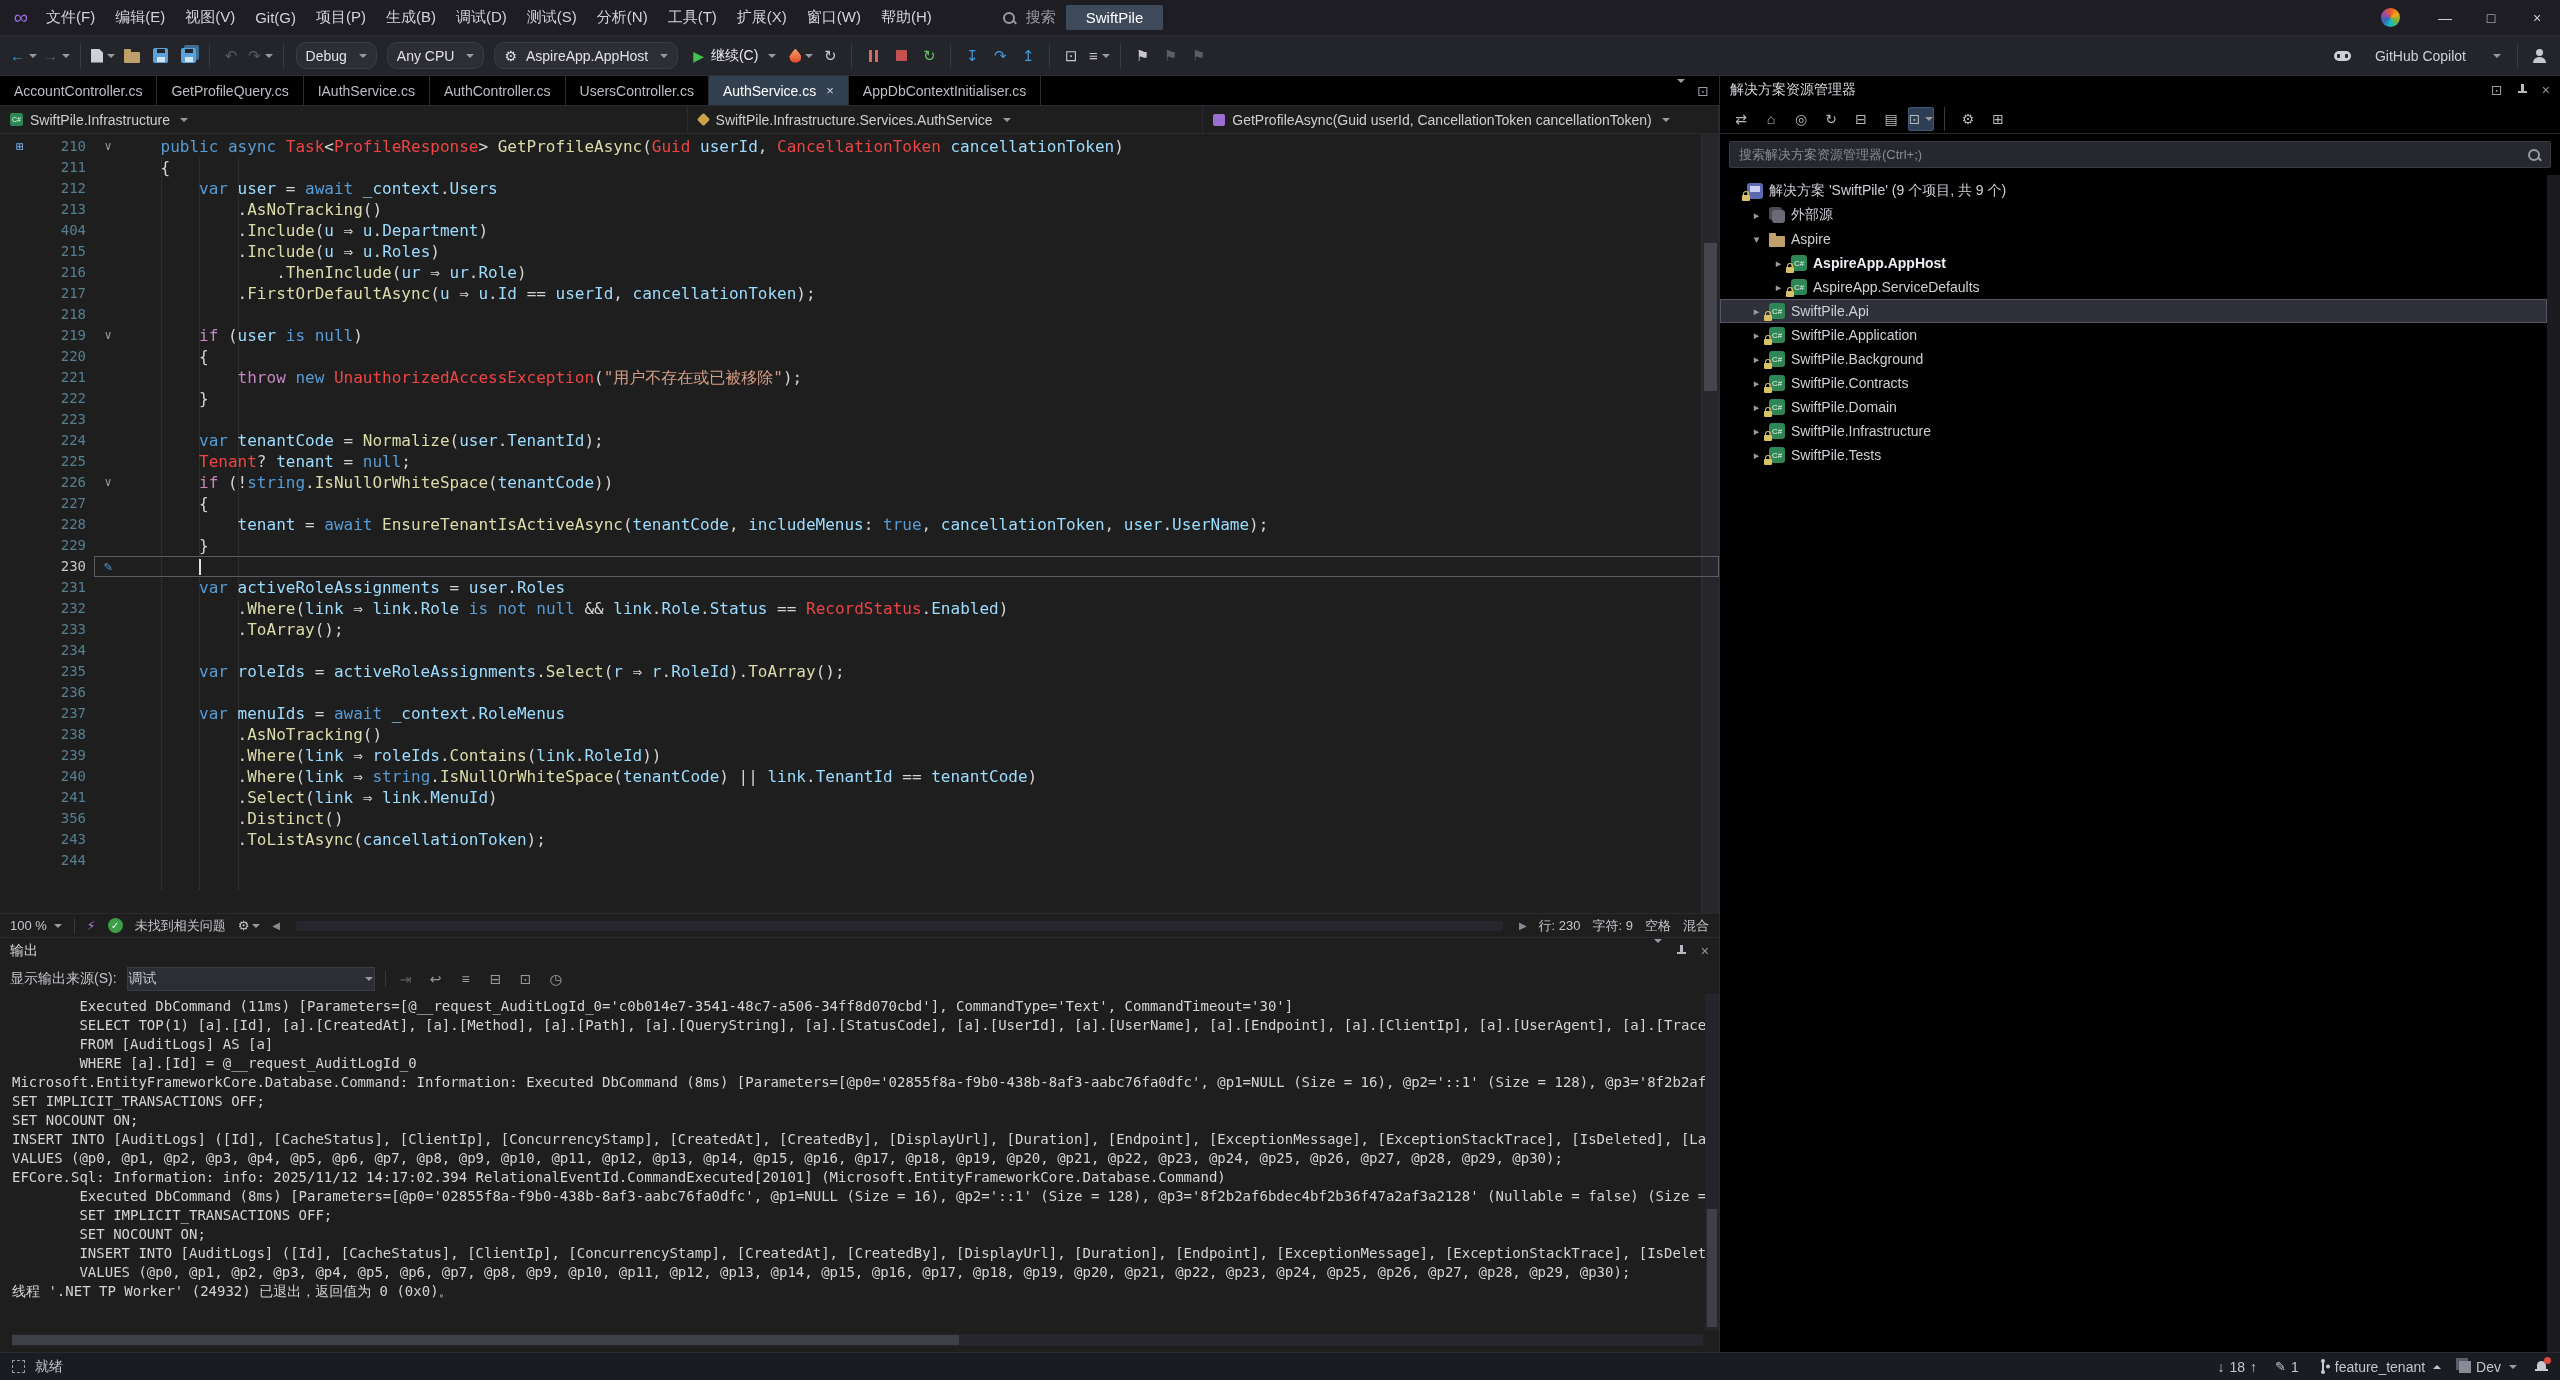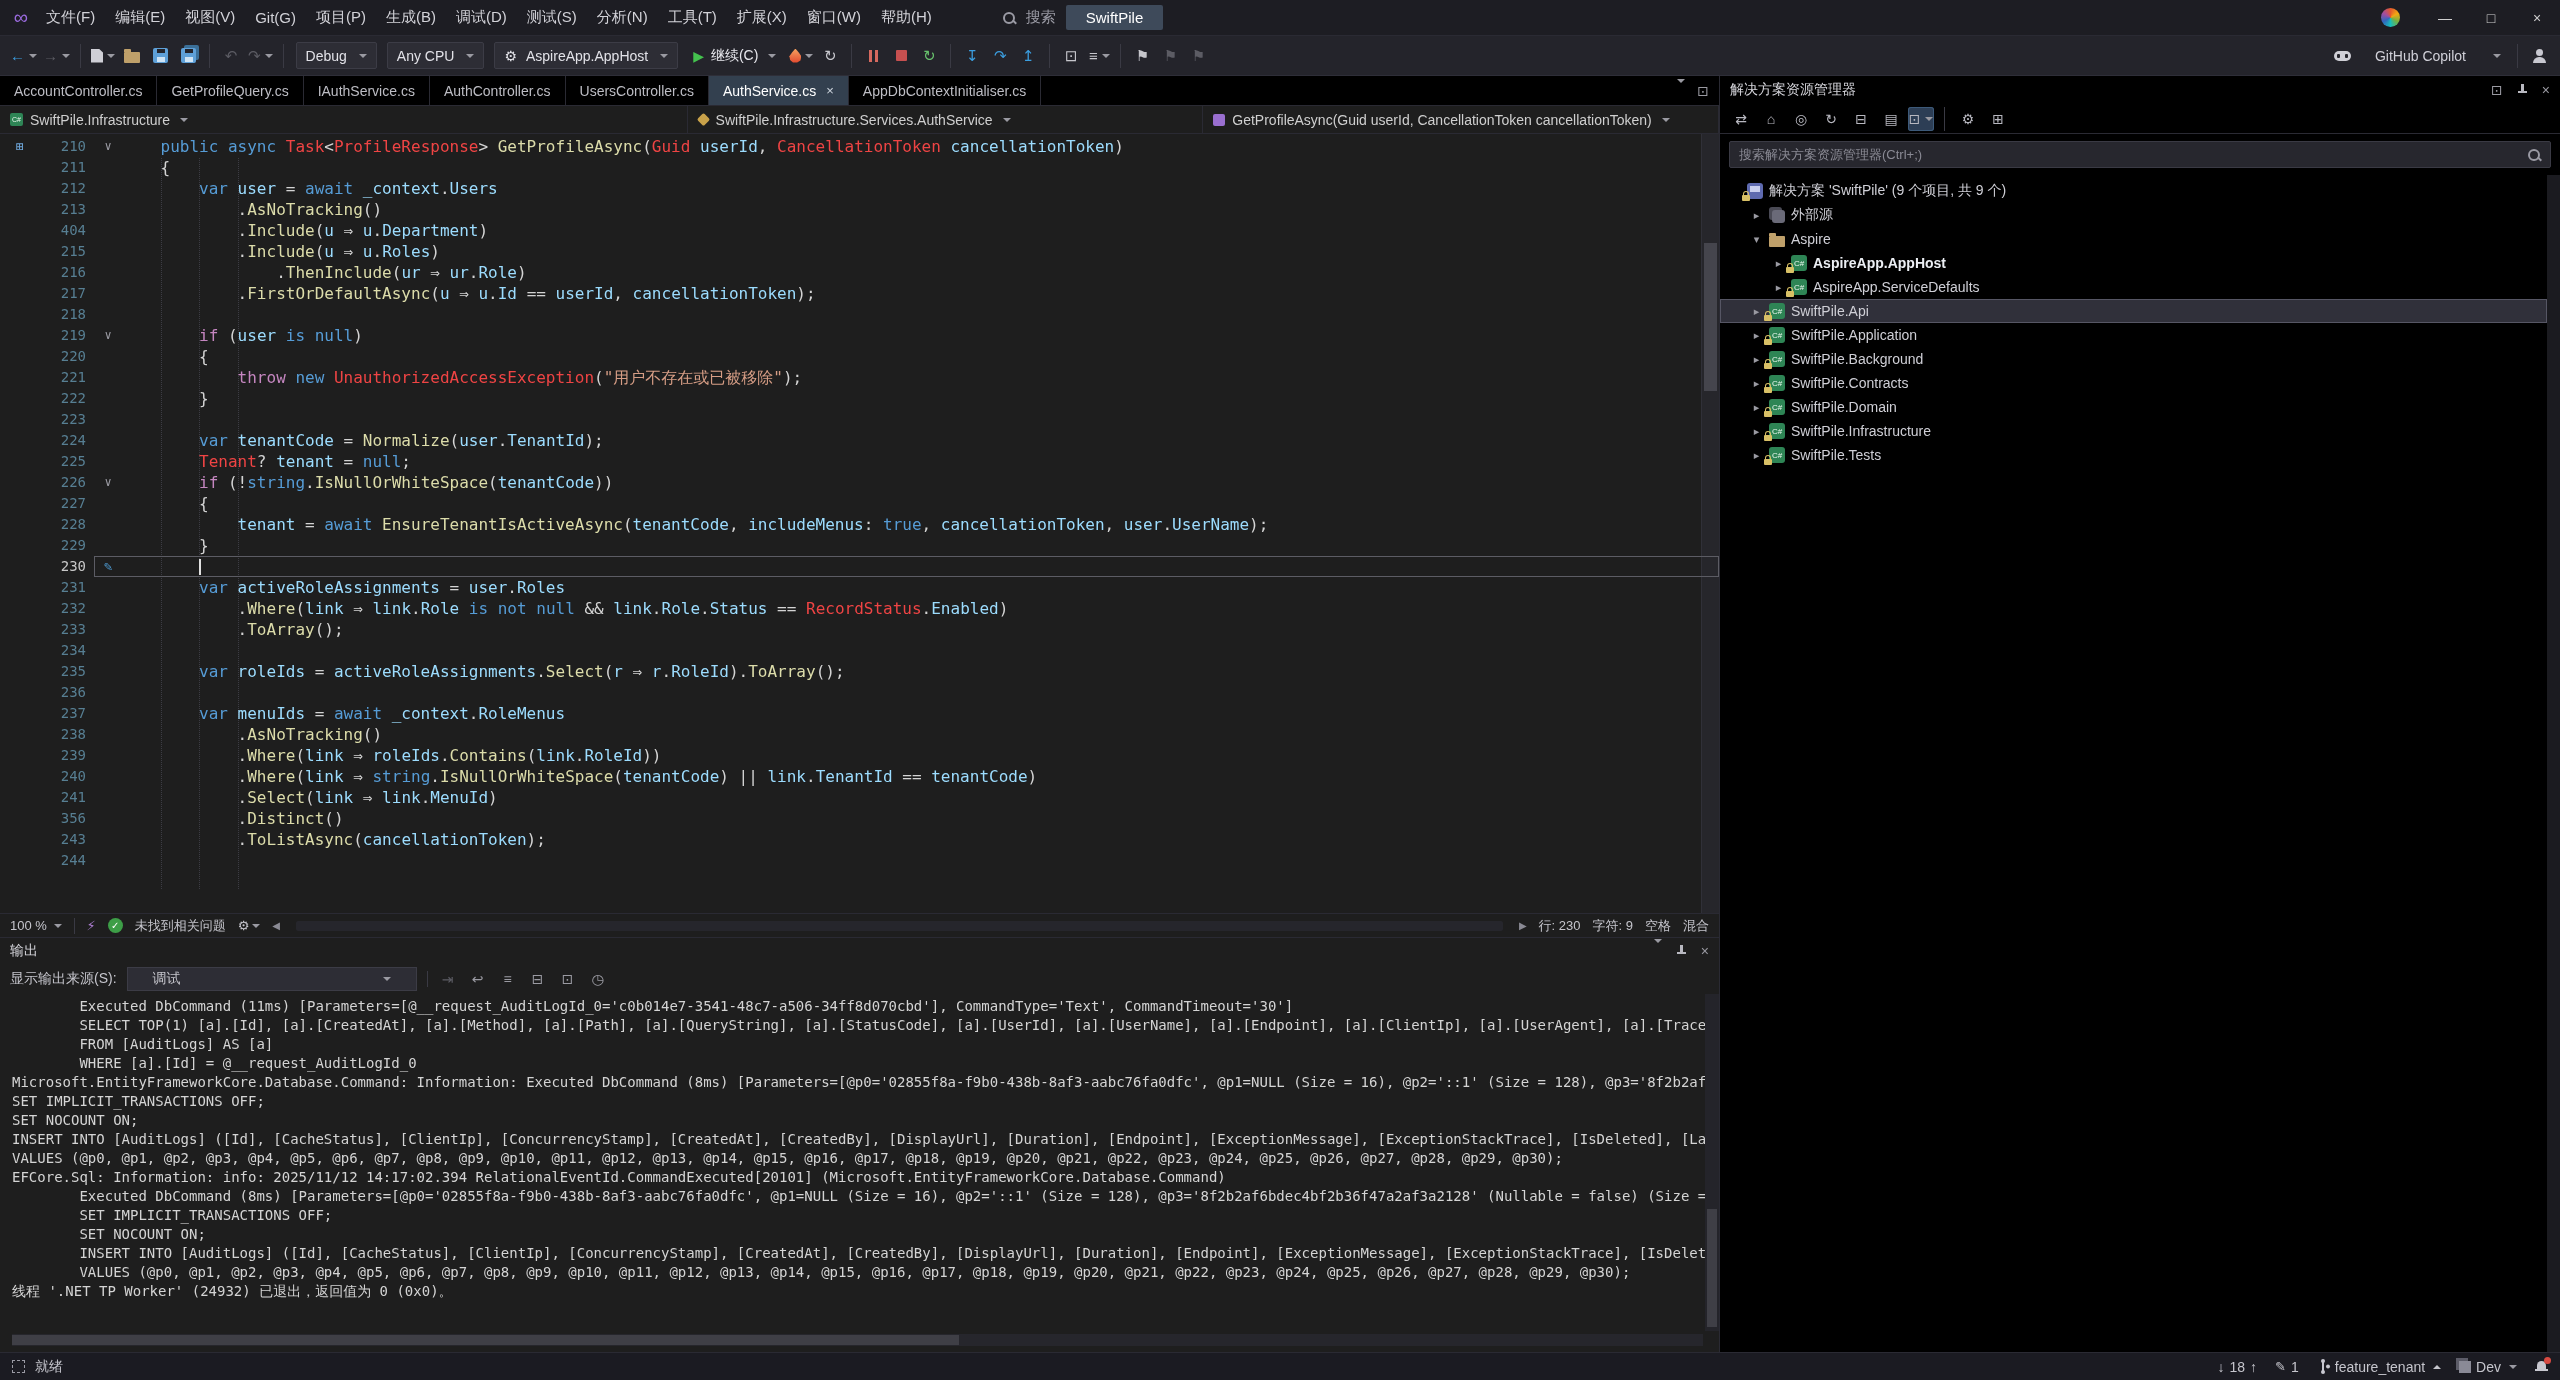--- a/index.html
+++ b/index.html
@@ -21,21 +21,21 @@
 
   
   .toolbar{height:40px;background:#24242b;border-bottom:1px solid #2e2e38;display:flex;align-items:center;padding:0 8px;gap:2px}
   .tbi{min-width:26px;height:28px;display:flex;align-items:center;justify-content:center;color:#c6c6cc;font-size:15px;border-radius:3px;gap:1px;padding:0 2px}
   .tbi.dis{color:#5c5c64}
   .tbi.blue{color:#3b9ee0}
   .tbi.green{color:#67c06c}
   .tbsep{width:1px;height:24px;background:#3a3a44;margin:0 6px}
   .caret-down{width:0;height:0;border-left:4px solid transparent;border-right:4px solid transparent;border-top:4px solid #9a9aa2;margin-left:3px}
   .caret-up{width:0;height:0;border-left:4px solid transparent;border-right:4px solid transparent;border-bottom:4px solid #c5c5cc;margin-left:3px}
-  .tb-dd{display:flex;align-items:center;background:#2d2d35;border:1px solid #3c3c46;height:27px;padding:0 9px;font-size:14px;gap:9px;border-radius:2px;margin:0 4px;color:#e2e2e8}
+  .tb-dd{display:flex;align-items:center;background:#2d2d35;border:1px solid #3c3c46;height:27px;padding:0 9px;font-size:14px;gap:9px;border-radius:10px;margin:0 4px;color:#e2e2e8}
   .runbtn{display:flex;align-items:center;gap:7px;padding:0 9px;height:28px;border-radius:3px}
   .run-play{color:#44c24e;font-size:14px}
   .run-label{color:#e8e8ee;font-size:14px}
   .spacer{flex:1}
   .copilot{display:flex;align-items:center;gap:24px;font-size:14px;color:#d0d0d8;padding:0 8px}
   .copic{width:17px;height:10px;border-radius:5px;background:#cfcfd6;position:relative}
   .copic::before,.copic::after{content:"";position:absolute;top:3px;width:3px;height:4px;background:#24242b;border-radius:1px}
   .copic::before{left:3px}.copic::after{right:3px}
   .personic{position:relative;width:15px;height:14px}
   .personic::before{content:"";position:absolute;left:4px;top:0;width:7px;height:7px;border-radius:50%;background:#c8c8d0}
@@ -103,21 +103,21 @@
   .bolt{color:#b180d7;font-size:13px}
 
   
   .output{height:415px;border-top:1px solid #2a2a33;background:#1e1e1e;display:flex;flex-direction:column}
   .out-head{height:26px;display:flex;align-items:center;padding:0 10px;font-size:14px;color:#d6d6dc}
   .out-headic{margin-left:auto;display:flex;align-items:center;gap:14px;color:#9a9aa2}
   .pinic{position:relative;width:11px;height:12px}
   .pinic::before{content:"";position:absolute;left:4px;top:0;width:3px;height:7px;background:#b8b8c0}
   .pinic::after{content:"";position:absolute;left:1px;top:7px;width:9px;height:2px;background:#b8b8c0}
   .out-tools{height:30px;display:flex;align-items:center;gap:10px;padding:0 10px;font-size:14px;color:#c5c5cc}
-  .dd{background:#2d2d35;border:1px solid #3c3c46;height:24px;display:flex;align-items:center;padding:0 25px;width:290px;justify-content:space-between;font-size:14px}
+  .dd{background:#2d2d35;border:1px solid #3c3c46;height:24px;display:flex;align-items:center;padding:0 1px;width:248px;justify-content:space-between;font-size:14px}
   .oti{color:#9a9aa2;font-size:14px;min-width:20px;display:flex;justify-content:center}
   .oti.dis{color:#5c5c64}
   .out-body{flex:1;display:flex;min-height:0}
   .out-text{flex:1;font-family:"DejaVu Sans Mono","Liberation Mono",monospace;font-size:14px;line-height:19px;white-space:pre;overflow:hidden;padding:3px 0 0 12px;color:#d4d4d4}
   .out-vscroll{width:14px;background:#24242a;position:relative}
   .out-vthumb{position:absolute;left:2px;right:2px;bottom:4px;height:35%;background:#3f3f46}
   .out-hscroll{height:12px;margin:3px 16px 6px 12px;background:#26262c;position:relative}
   .out-hthumb{position:absolute;top:1px;bottom:1px;left:0;width:56%;background:#3f3f46}
 
   

